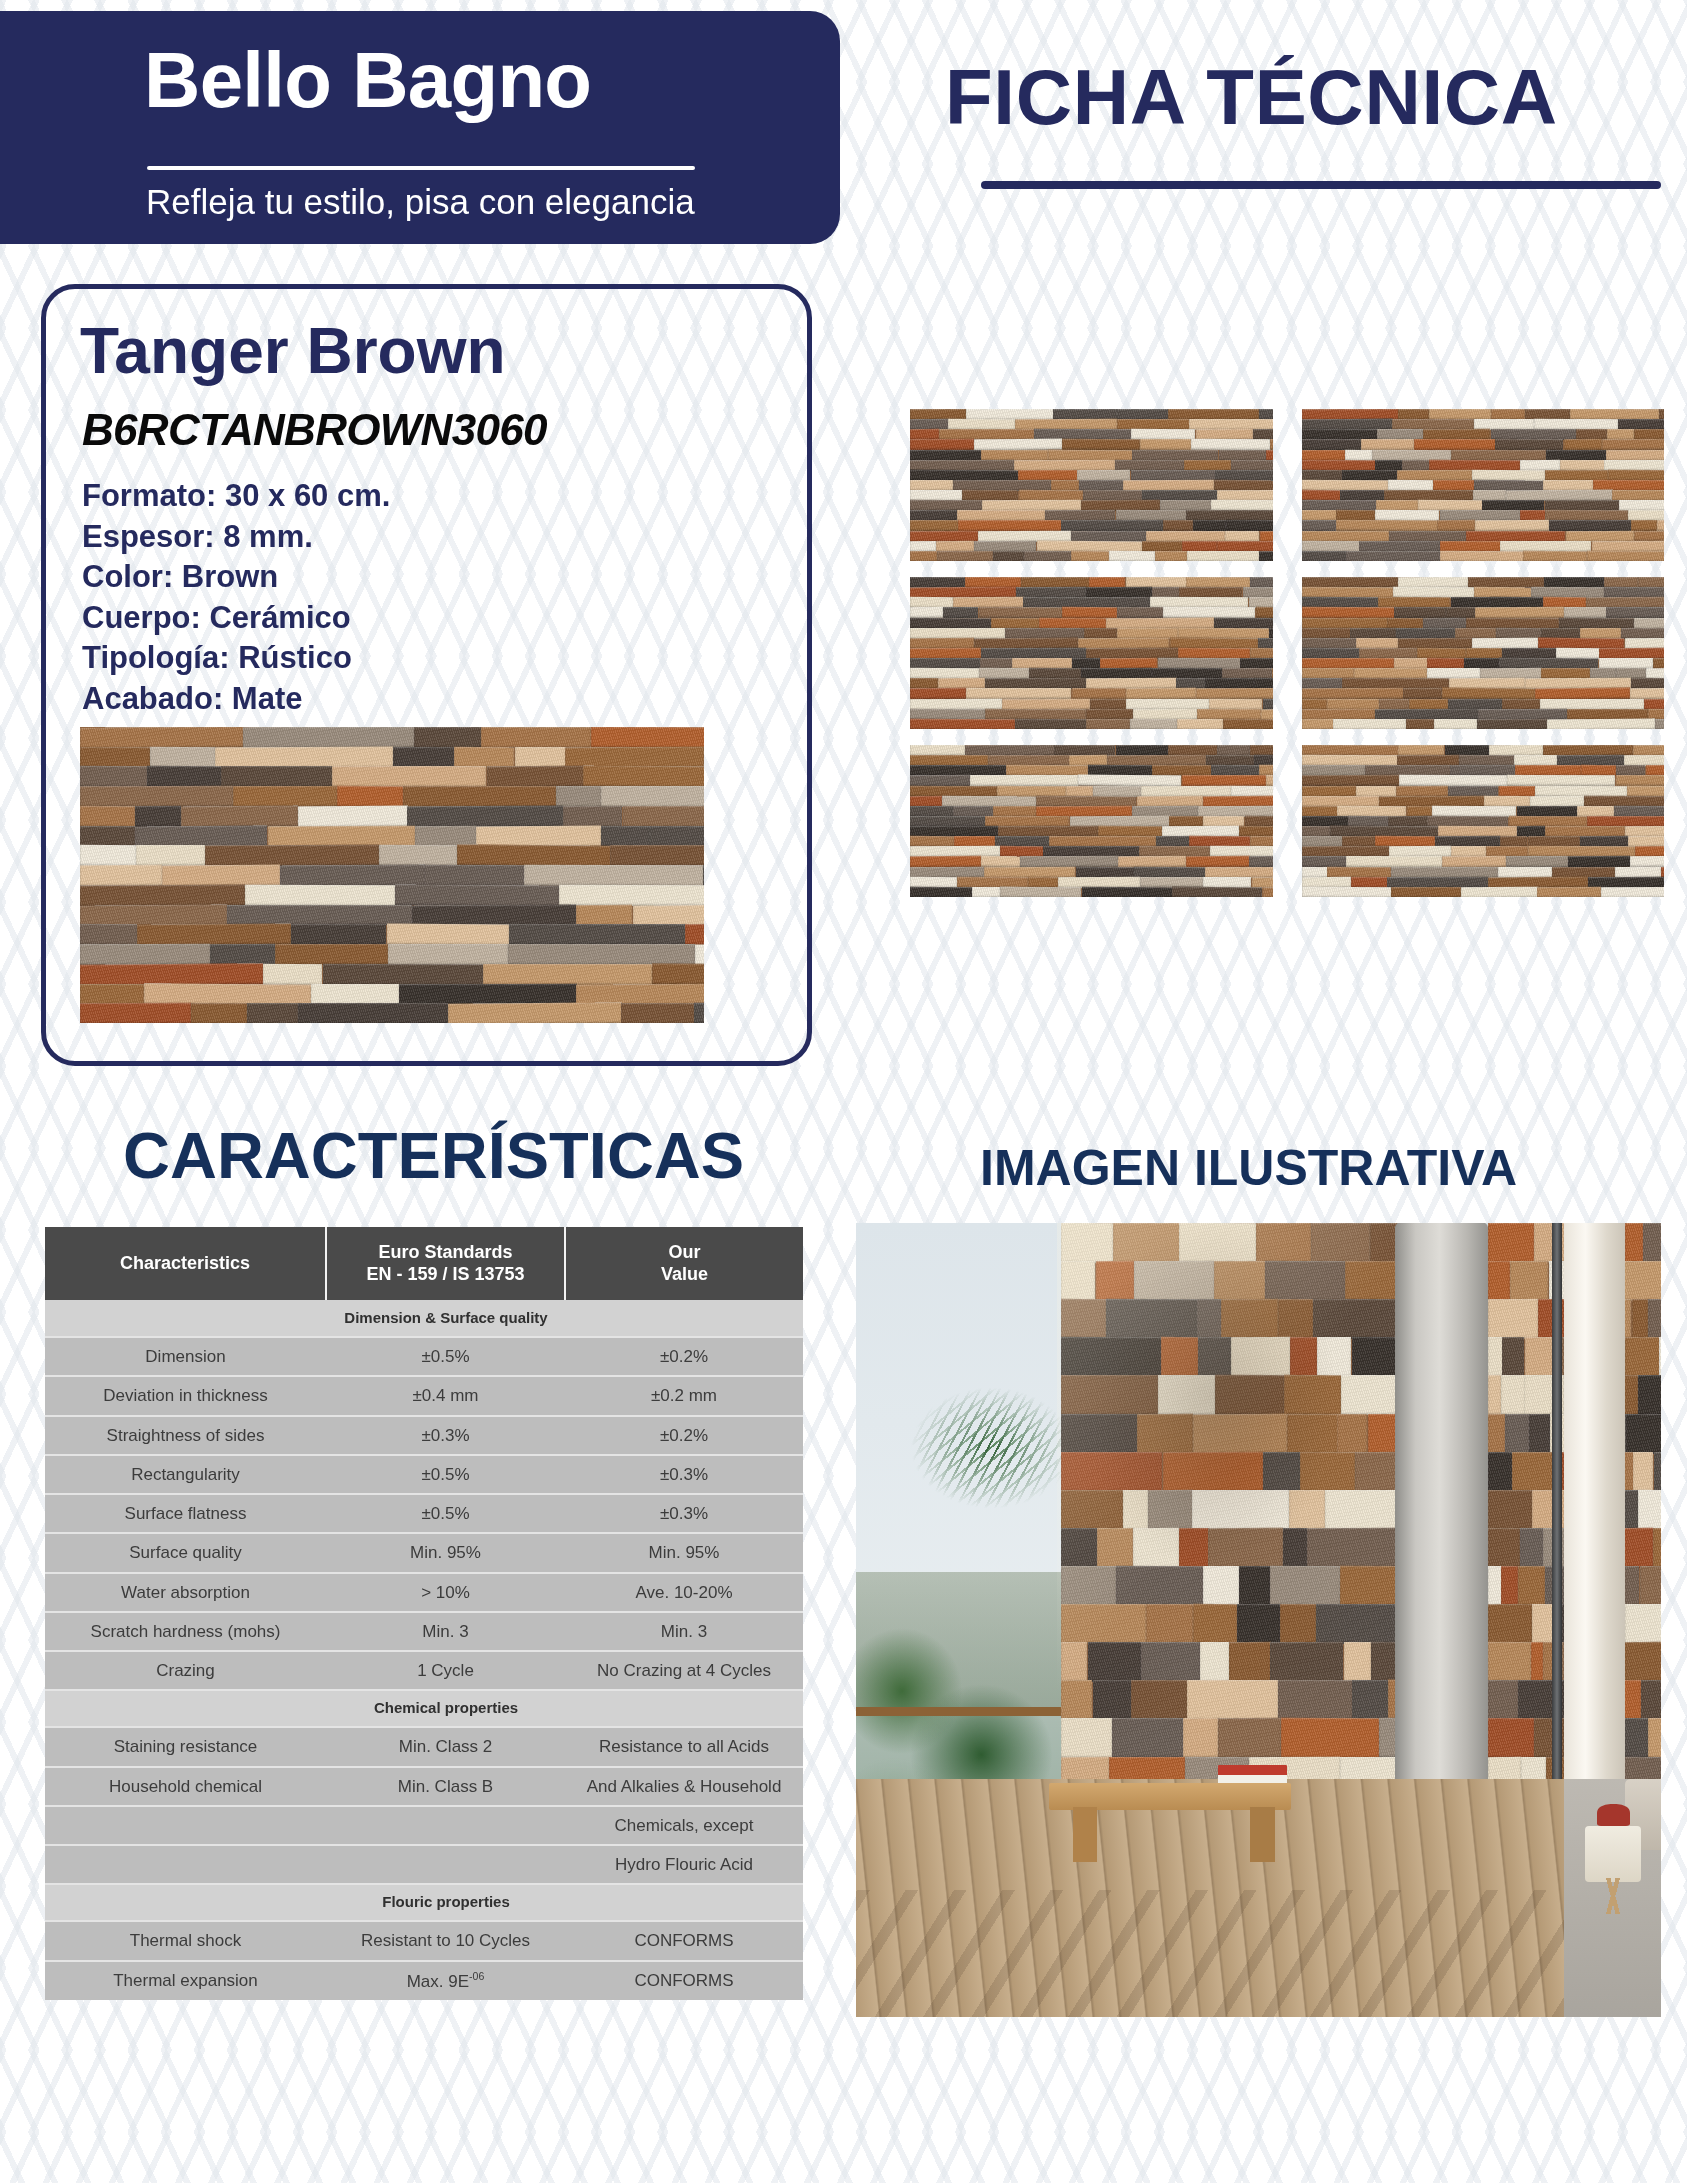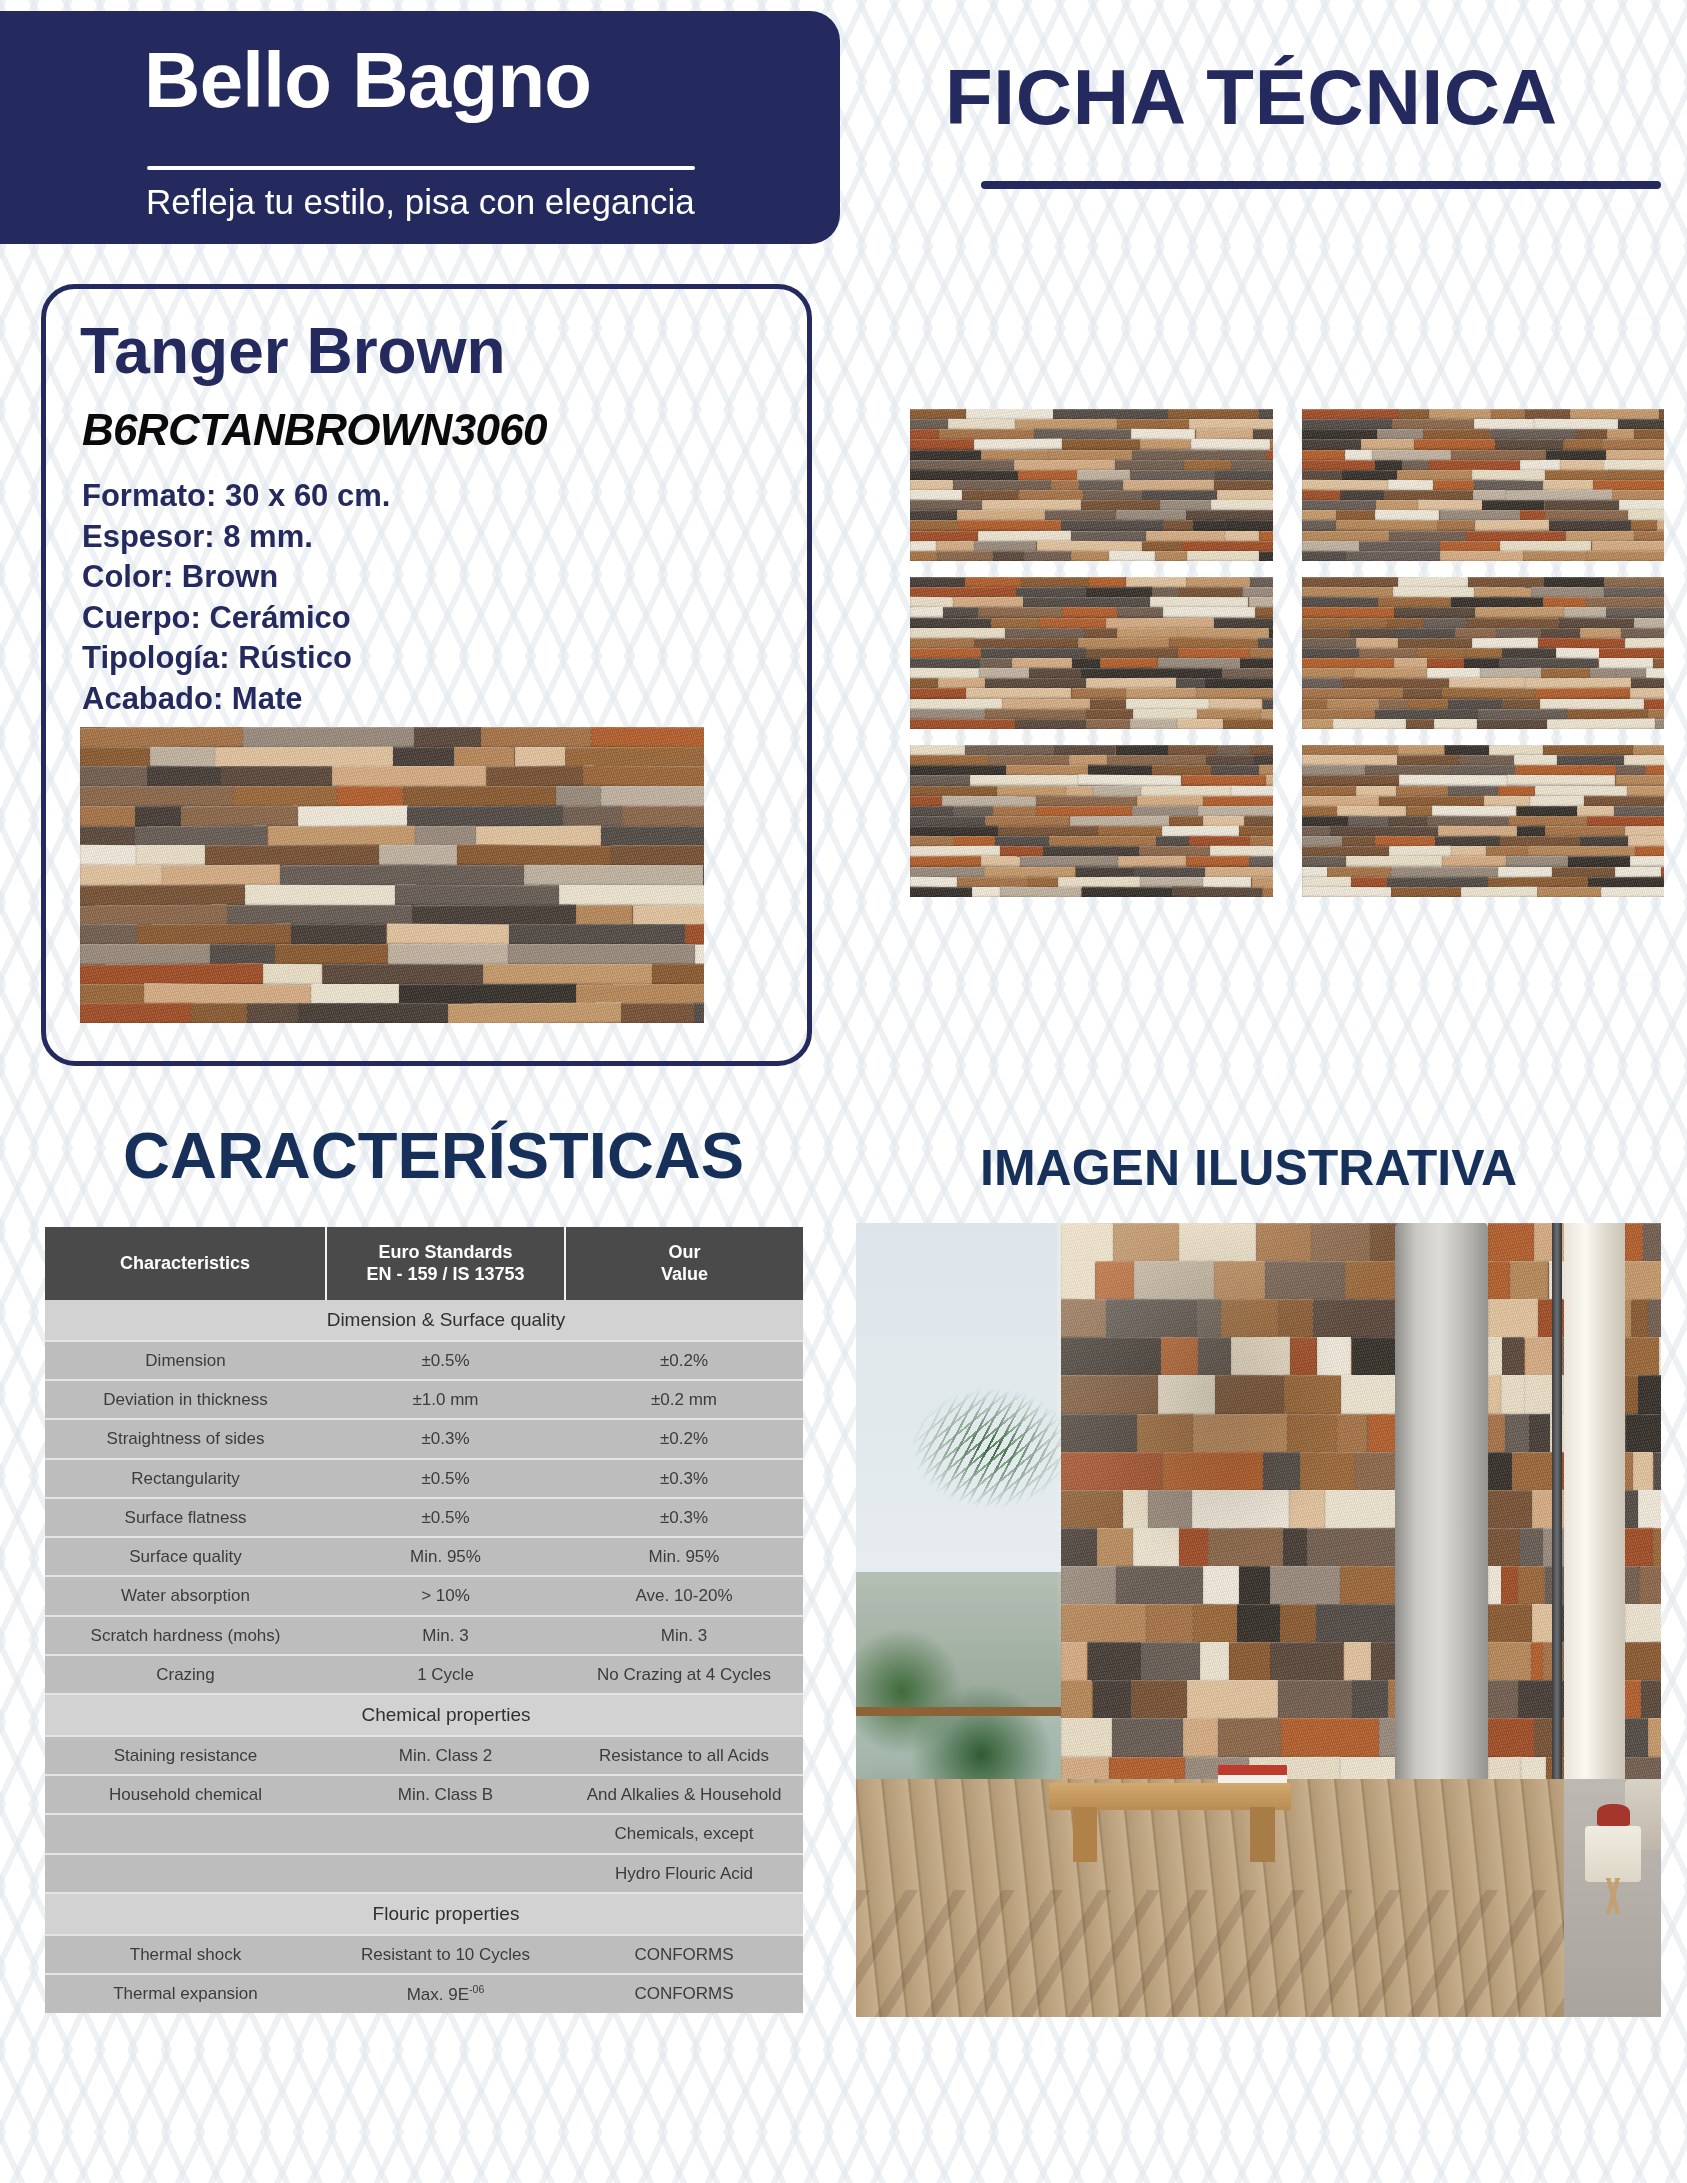--- a/index.html
+++ b/index.html
@@ -254,23 +254,23 @@
     color: #3c3c3c;
     text-align: center;
     padding: 8px 4px;
     border-bottom: 2px solid #e4e4e4;
     background: #bdbdbd;
     line-height: 1.25;
     height: 34px;
   }
   #spec-table tr.group td {
     background: #d2d2d2;
-    font-weight: 400;
+    font-weight: 700;
     color: #303030;
-    font-size: 19px;
+    font-size: 15px;
     height: 37px;
     padding-left: 48px;
   }
   #spec-table tr:last-child td { border-bottom: none; }
   .sup { font-size: 0.62em; vertical-align: super; }
 
   
   #illustrative {
     position: absolute;
     left: 856px;
@@ -1301,21 +1301,21 @@
         <tr class="group">
           <td colspan="3">Dimension &amp; Surface quality</td>
         </tr>
         <tr>
           <td>Dimension</td>
           <td>±0.5%</td>
           <td>±0.2%</td>
         </tr>
         <tr>
           <td>Deviation in thickness</td>
-          <td>±1.0 mm</td>
+          <td>±0.4 mm</td>
           <td>±0.2 mm</td>
         </tr>
         <tr>
           <td>Straightness of sides</td>
           <td>±0.3%</td>
           <td>±0.2%</td>
         </tr>
         <tr>
           <td>Rectangularity</td>
           <td>±0.5%</td>

